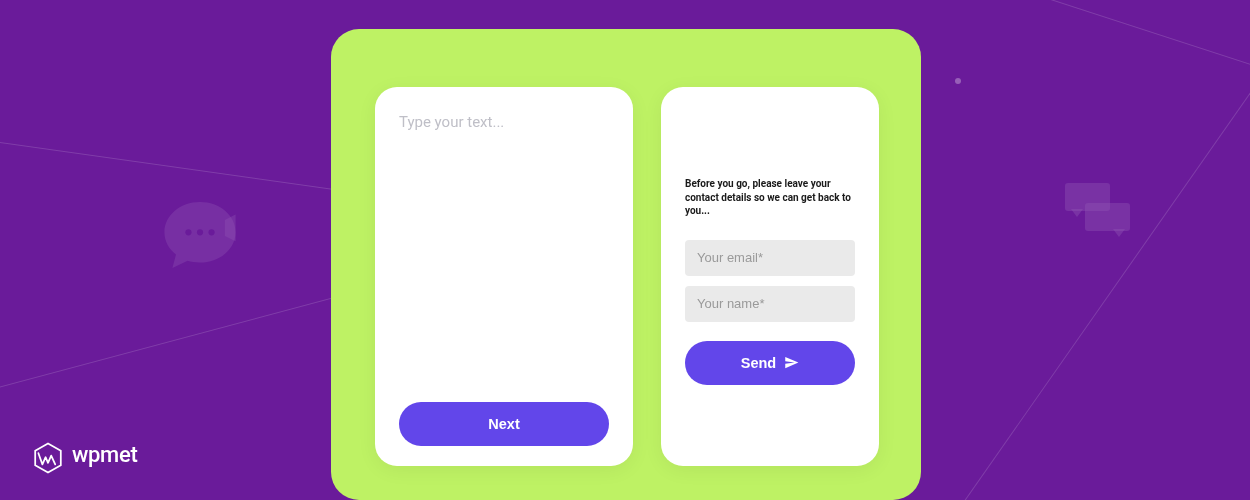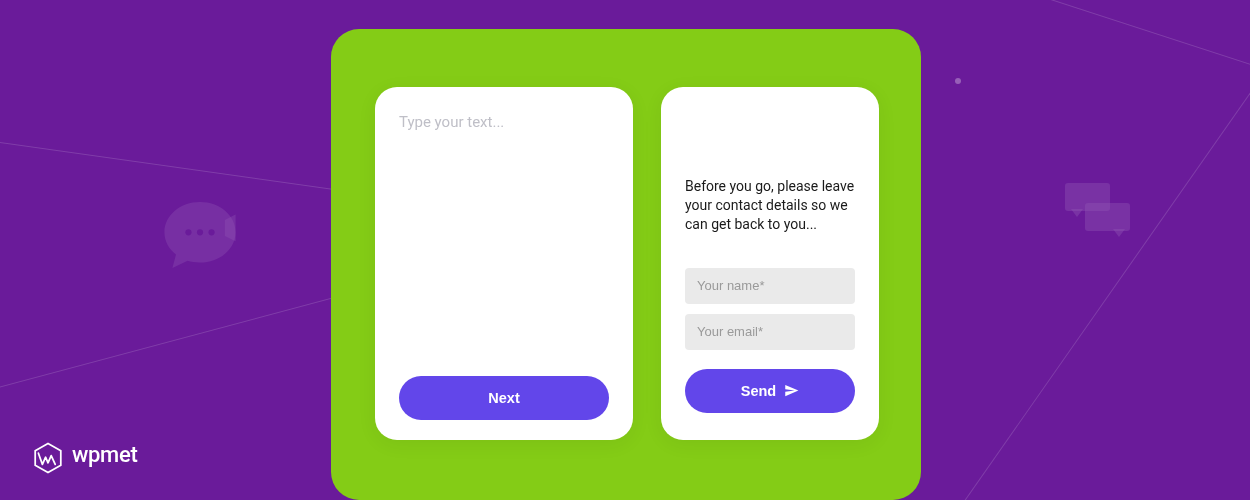--- a/index.html
+++ b/index.html
@@ -108,23 +108,23 @@
       font-size: 22px;
       font-weight: 500;
       letter-spacing: -0.3px;
     }
     .container {
       position: absolute;
       left: 331px;
       top: 29px;
       width: 590px;
       height: 471px;
-      background: #84cc16;
+      background: #bef264;
       border-radius: 28px;
-      padding: 58px 38px 60px 44px;
+      padding: 58px 38px 34px 44px;
       display: flex;
       gap: 28px;
     }
     .card {
       background: #fff;
       border-radius: 22px;
       box-shadow: 0 4px 20px rgba(0,0,0,0.06);
     }
     .card-left {
       width: 258px;
@@ -160,25 +160,25 @@
     .btn-next {
       width: 100%;
     }
     .card-right {
       width: 218px;
       padding: 90px 24px 24px 24px;
       display: flex;
       flex-direction: column;
     }
     .prompt-text {
-      font-size: 14px;
+      font-size: 10px;
       line-height: 1.35;
       color: #1a1a1a;
-      font-weight: 400;
-      margin-bottom: 34px;
+      font-weight: 700;
+      margin-bottom: 22px;
     }
     .input-field {
       width: 100%;
       height: 36px;
       background: #eaeaea;
       border: none;
       border-radius: 4px;
       padding: 0 12px;
       font-size: 13px;
       color: #555;
@@ -229,22 +229,22 @@
 
 <div class="container">
 
   <div class="card card-left">
     <textarea class="textarea" placeholder="Type your text..." style=""></textarea>
     <button class="btn btn-next">Next</button>
   </div>
 
   <div class="card card-right">
     <div class="prompt-text">Before you go, please leave your contact details so we can get back to you...</div>
+    <input class="input-field" type="text" placeholder="Your email*" style="">
     <input class="input-field" type="text" placeholder="Your name*" style="">
-    <input class="input-field" type="text" placeholder="Your email*" style="">
     <button class="btn btn-send">
       <span>Send</span>
       <svg class="send-icon" viewBox="0 0 24 24" fill="#fff">
         <path d="M2 21l21-9L2 3v7l15 2-15 2v7z"></path>
       </svg>
     </button>
   </div>
 
 </div>
 

